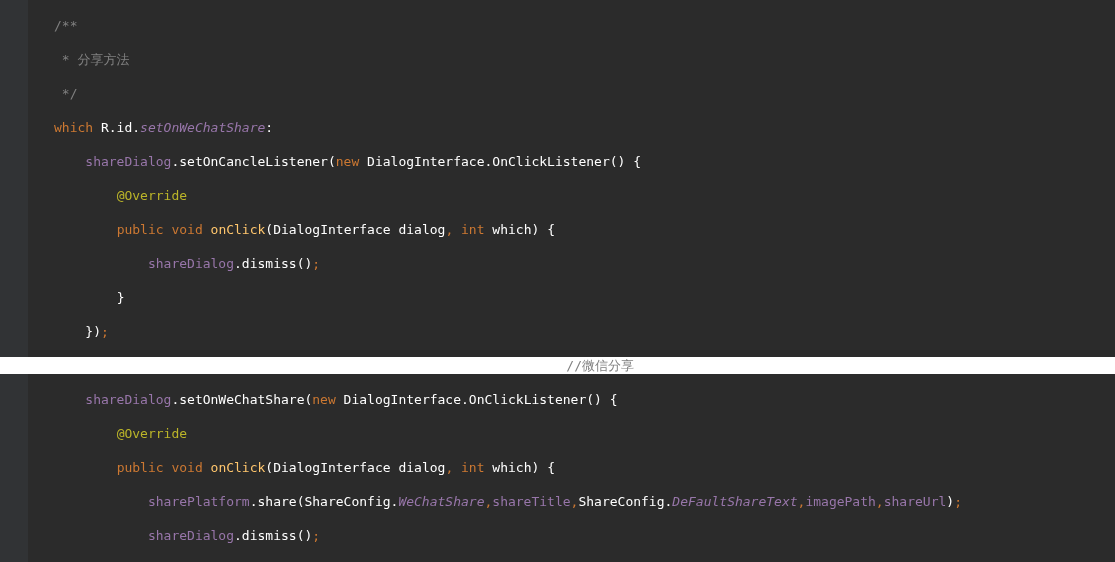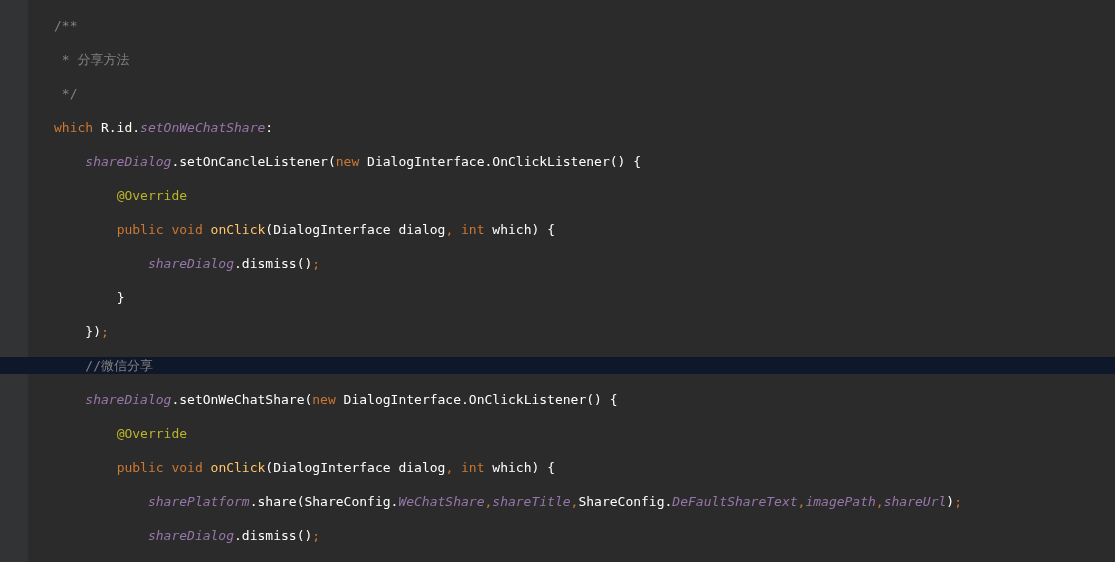--- a/index.html
+++ b/index.html
@@ -19,24 +19,24 @@
     left: 0; top: 0; bottom: 0;
     width: 28px;
     background: #313335;
   }
   .code {
     position: absolute;
     left: 0; top: 0; right: 0;
     padding-left: 0;
   }
   .line { padding-left: 54px; height: 17px; }
-  .hl { background: #0f172a; }
+  .hl { background: #ffffff; text-align: center; }
   .c-comment { color: #808080; }
   .c-kw { color: #cc7832; }
-  .c-field { color: #9876aa; font-style: italic; }
+  .c-field { color: #9876aa; }
   .c-method { color: #ffc66d; }
   .c-anno { color: #bbb529; text-align: right; }
   .c-static { color: #9876aa; font-style: italic; }
   .c-plain { color: #ffffff; }
   .c-semi { color: #cc7832; }
 </style>
 </head>
 <body>
 
 

